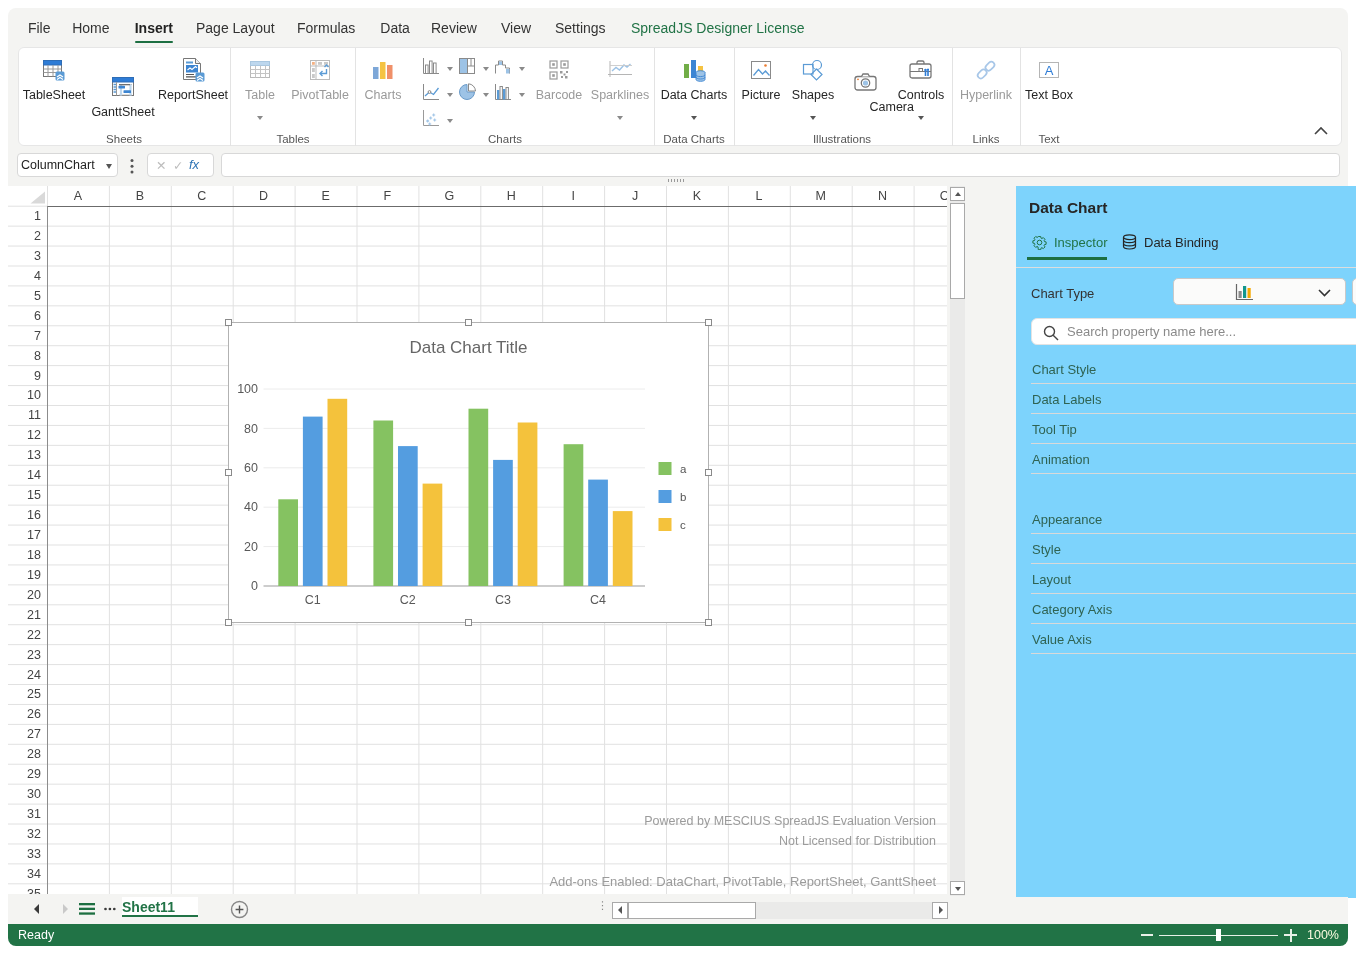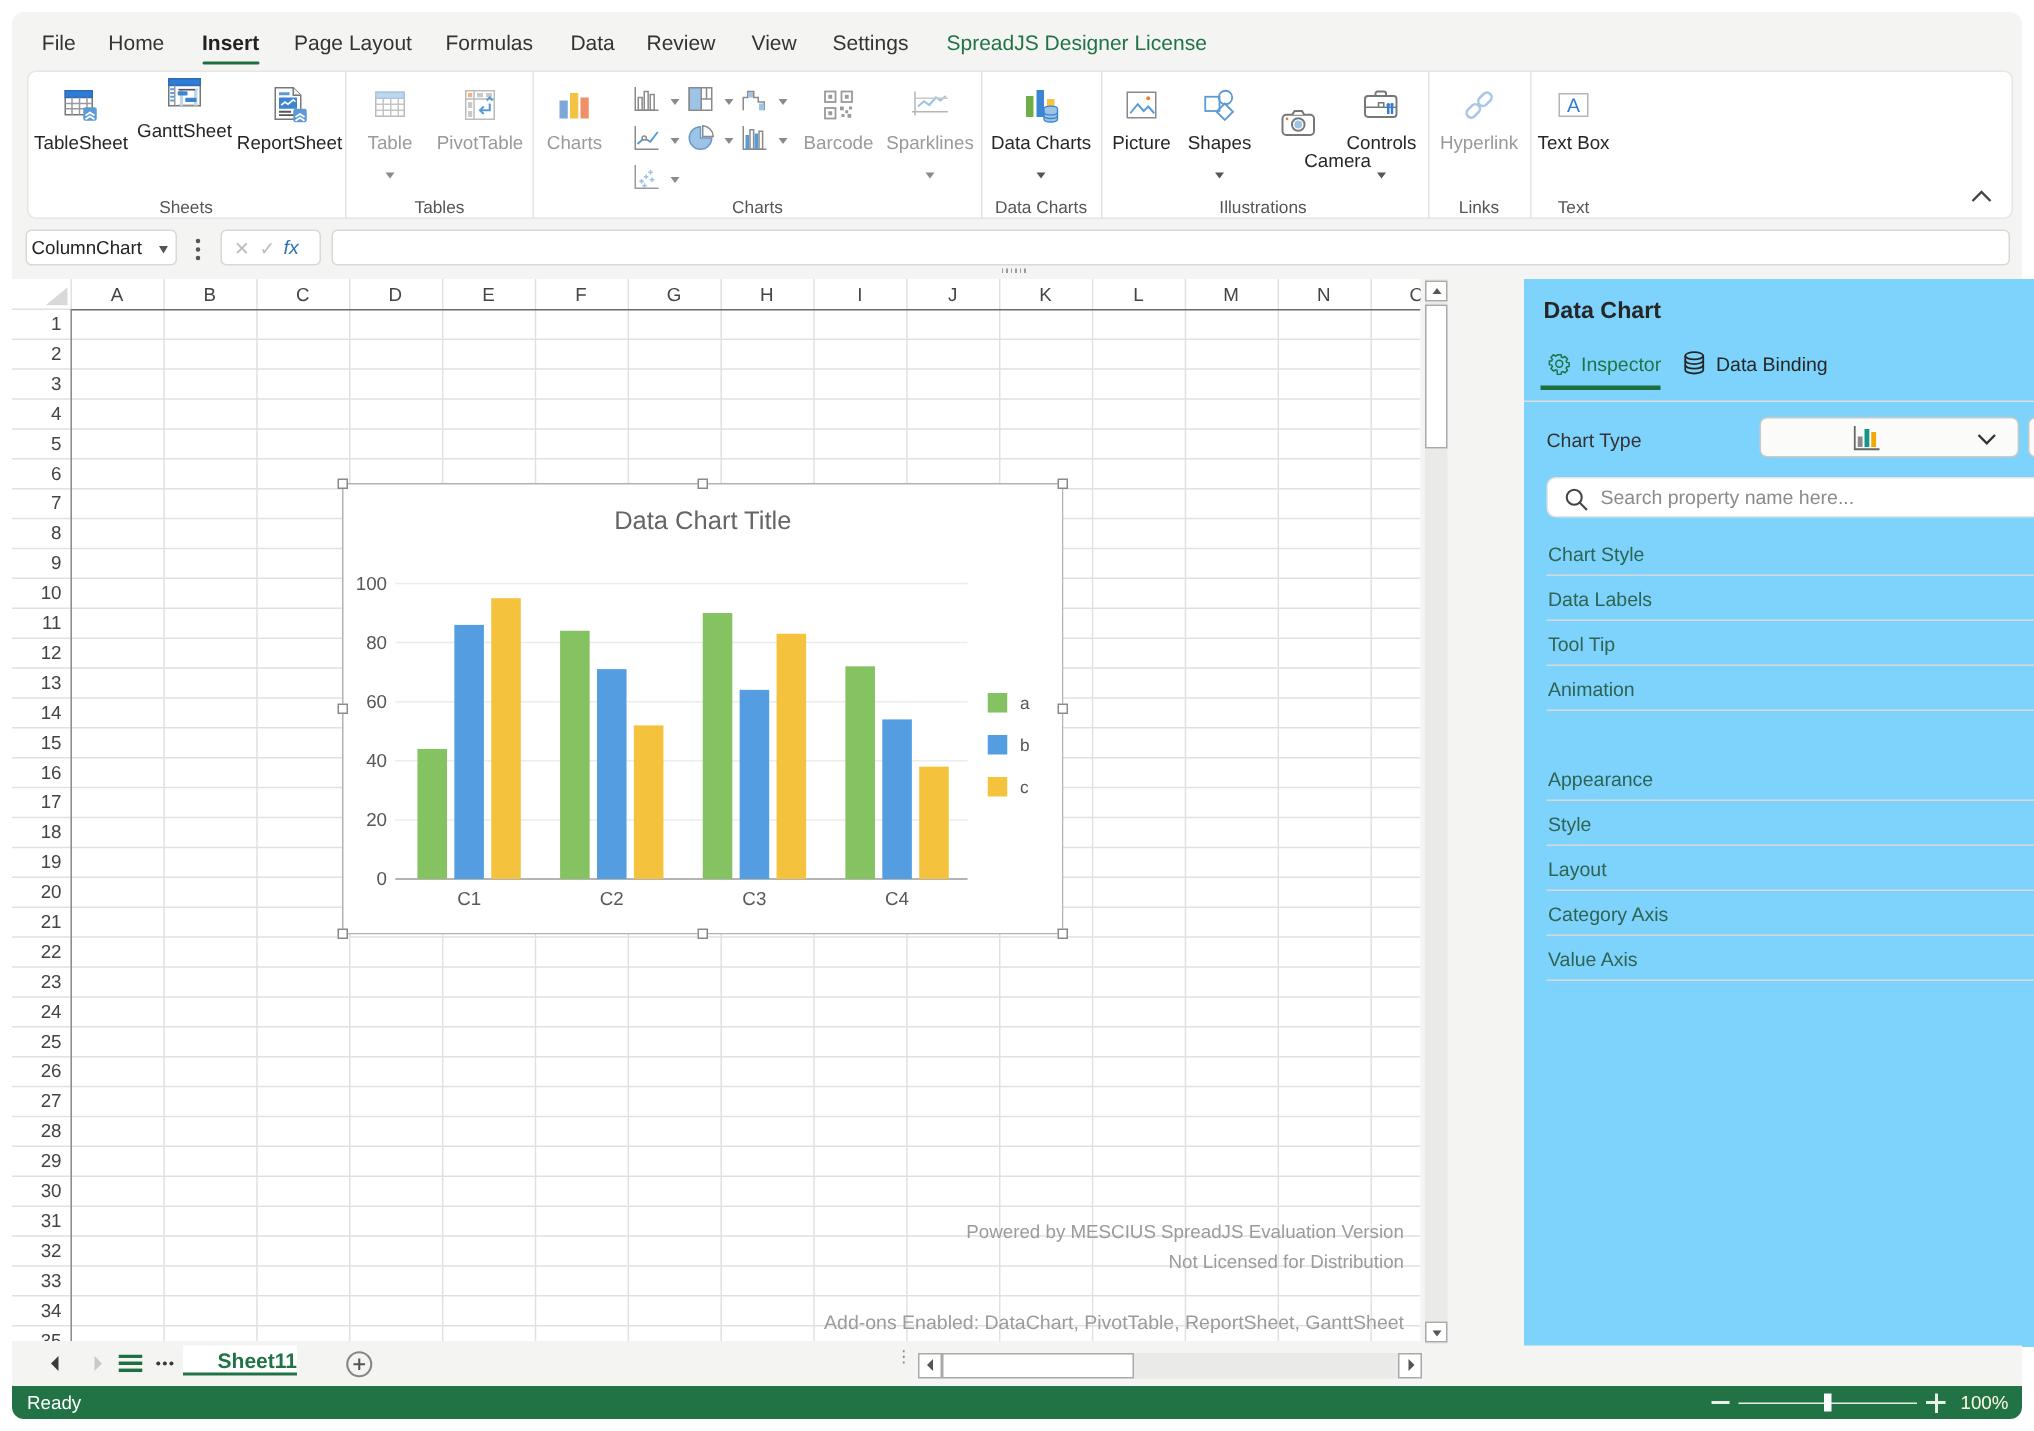--- a/index.html
+++ b/index.html
@@ -21,21 +21,21 @@
           <svg width="24" height="24" viewBox="0 0 24 24" style="">
             <rect x="1.5" y="2.5" width="18" height="16" fill="#fff" stroke="#777"></rect>
             <rect x="1.5" y="2.5" width="18" height="4.5" fill="#2e7cd6" stroke="#2e6db6"></rect>
             <path d="M1.5 11h18M1.5 14.5h18M6 7v11.5M11 7v11.5M16 7v11.5" stroke="#9a9a9a" stroke-width="1" fill="none"></path>
             <rect x="13.5" y="13.5" width="9" height="9" rx="1.5" fill="#5b9bd5"></rect>
             <path d="M15 19l3-2 3 2M15 21.5l3-2 3 2" stroke="#fff" stroke-width="1.2" fill="none"></path>
           </svg>
         </div>
         <div style="margin-top:5px;font-size:12.5px;color:#262626;white-space:nowrap">TableSheet</div>
       </div>
-<div style="position:absolute;left:56.0px;top:0;width:96px;text-align:center">
+<div style="position:absolute;left:56.0px;top:25px;width:96px;text-align:center">
         <div style="height:27px;display:flex;align-items:center;justify-content:center">
           <svg width="24" height="24" viewBox="0 0 24 24" style="">
             <rect x="1.5" y="2.5" width="21" height="18" fill="#fff" stroke="#777"></rect>
             <rect x="1.5" y="2.5" width="21" height="4.5" fill="#2e7cd6" stroke="#2e6db6"></rect>
             <path d="M5.5 7v13.5" stroke="#9a9a9a"></path>
             <path d="M2.5 9.5h2.5M2.5 12h2.5M2.5 14.5h2.5M2.5 17h2.5" stroke="#5b9bd5" stroke-width="1.3"></path>
             <path d="M8 9.5h13M8 20h13" stroke="#aaa" stroke-width="0.8"></path>
             <path d="M10 9.5v11M19.5 9.5v11" stroke="#bdd7ee" stroke-width="2.2"></path>
             <rect x="7.5" y="10.8" width="6.5" height="2.8" rx="0.6" fill="#3d85d1"></rect>
             <rect x="12.5" y="15.2" width="7.5" height="2.8" rx="0.6" fill="#3d85d1"></rect>
@@ -595,21 +595,21 @@
         <rect x="0" y="9.4" width="16" height="2.3"></rect>
       </g>
     </svg>
 <svg width="12" height="4" style="position:absolute;left:95.5px;top:10px">
       <g fill="#3a3a3a">
         <circle cx="1.5" cy="2" r="1.35"></circle>
         <circle cx="5.9" cy="2" r="1.35"></circle>
         <circle cx="10.3" cy="2" r="1.35"></circle>
       </g>
     </svg>
-<div style="position:absolute;left:114px;top:0;width:76px;height:20.4px;background:#fff;border-bottom:2.4px solid #217346;text-align:right;line-height:21px;font-size:14px;font-weight:bold;color:#217346">Sheet11</div>
+<div style="position:absolute;left:114px;top:0;width:76px;height:20.4px;background:#fff;border-bottom:2.4px solid #217346;text-align:left;line-height:21px;font-size:14px;font-weight:bold;color:#217346">Sheet11</div>
 <svg width="19" height="19" style="position:absolute;left:221.5px;top:2.5px">
       <circle cx="9.5" cy="9.5" r="8" fill="none" stroke="#878787" stroke-width="1.4"></circle>
       <path d="M9.5 5.6v7.8M5.6 9.5h7.8" stroke="#555" stroke-width="1.4"></path>
     </svg>
 <div style="position:absolute;left:589px;top:6px;color:#888;font-size:11px;line-height:4.5px">⋮</div>
 <div style="position:absolute;left:604px;top:4.5px;width:336px;height:17px;background:#eaeae9">
       <div style="position:absolute;left:0;top:0;width:16px;height:17px;background:#fff;border:1px solid #a9a9a9">
         <div style="position:absolute;left:4.5px;top:3.5px;width:0;height:0;border-top:4px solid transparent;border-bottom:4px solid transparent;border-right:4.5px solid #555"></div>
       </div>
       <div style="position:absolute;left:16px;top:0;width:128px;height:17px;background:#fff;border:1px solid #a9a9a9"></div>

